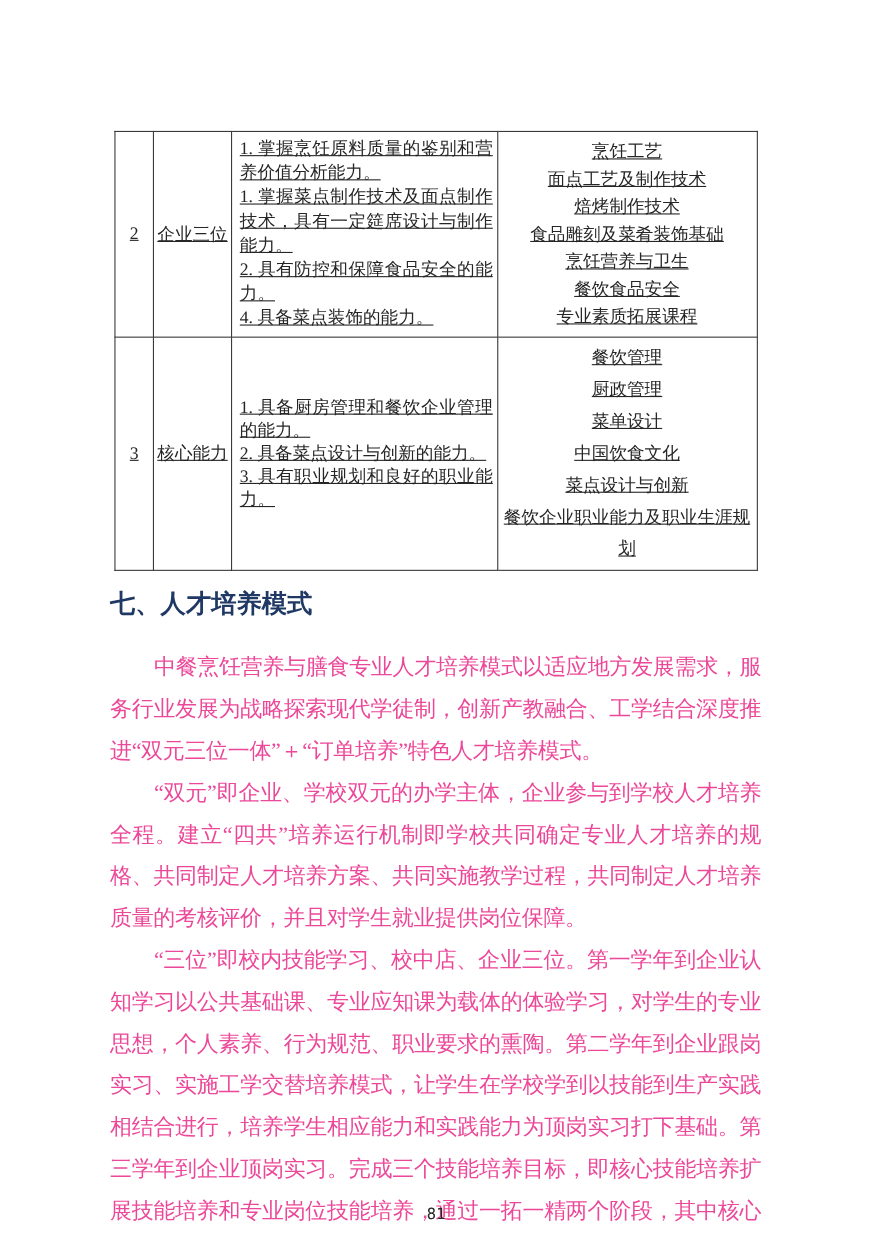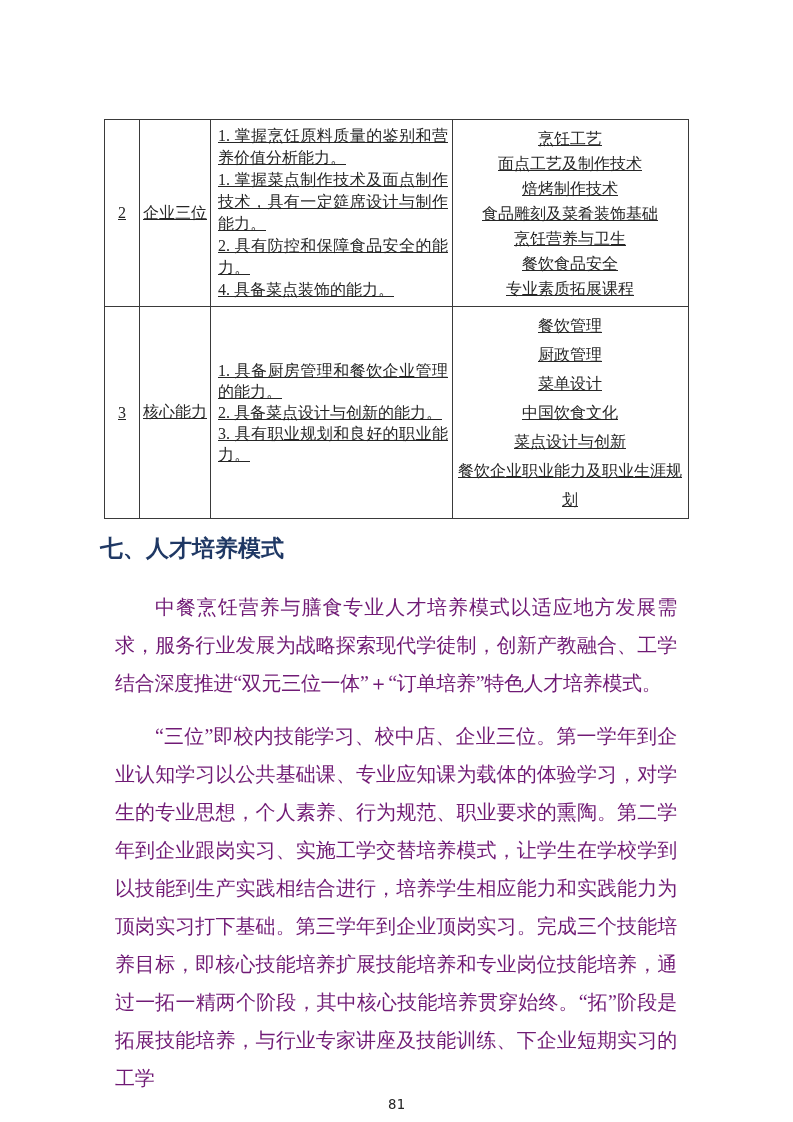--- a/index.html
+++ b/index.html
@@ -28,21 +28,21 @@
   tr.row-2 td.courses{line-height:25px}
   tr.row-3 td.courses{line-height:29px}
 
   
   h2.sec{
     font-family:"Liberation Sans",sans-serif;font-weight:bold;
     font-size:23px;line-height:32px;color:#1f3864;
     margin:13px 0 24px 0;
   }
   p.para{
-    margin:15px;font-size:20px;line-height:38px;color:#701a75;
+    margin:0;font-size:20px;line-height:38px;color:#ec4899;
     text-align:justify;text-indent:2em;letter-spacing:-0.3px;
   }
 
   
   .page-footer{
     position:absolute;left:0;top:1096px;width:100%;
     text-align:center;font-size:14px;color:#262626;
     font-family:"DejaVu Sans Mono",monospace;
   }
 </style>
@@ -91,19 +91,20 @@
 中国饮食文化
 菜点设计与创新
 餐饮企业职业能力及职业生涯规划</td>
         </tr>
       </tbody>
     </table>
 
     <h2 class="sec">七、人才培养模式</h2>
 
     <p class="para">中餐烹饪营养与膳食专业人才培养模式以适应地方发展需求，服务行业发展为战略探索现代学徒制，创新产教融合、工学结合深度推进“双元三位一体”＋“订单培养”特色人才培养模式。</p>
+    <p class="para">“双元”即企业、学校双元的办学主体，企业参与到学校人才培养全程。建立“四共”培养运行机制即学校共同确定专业人才培养的规格、共同制定人才培养方案、共同实施教学过程，共同制定人才培养质量的考核评价，并且对学生就业提供岗位保障。</p>
     <p class="para">“三位”即校内技能学习、校中店、企业三位。第一学年到企业认知学习以公共基础课、专业应知课为载体的体验学习，对学生的专业思想，个人素养、行为规范、职业要求的熏陶。第二学年到企业跟岗实习、实施工学交替培养模式，让学生在学校学到以技能到生产实践相结合进行，培养学生相应能力和实践能力为顶岗实习打下基础。第三学年到企业顶岗实习。完成三个技能培养目标，即核心技能培养扩展技能培养和专业岗位技能培养，通过一拓一精两个阶段，其中核心技能培养贯穿始终。“拓”阶段是拓展技能培养，与行业专家讲座及技能训练、下企业短期实习的工学</p>
   </div>
 
   <div class="page-footer">
     <span>81</span>
   </div>
 </div>
 
 </body></html>

